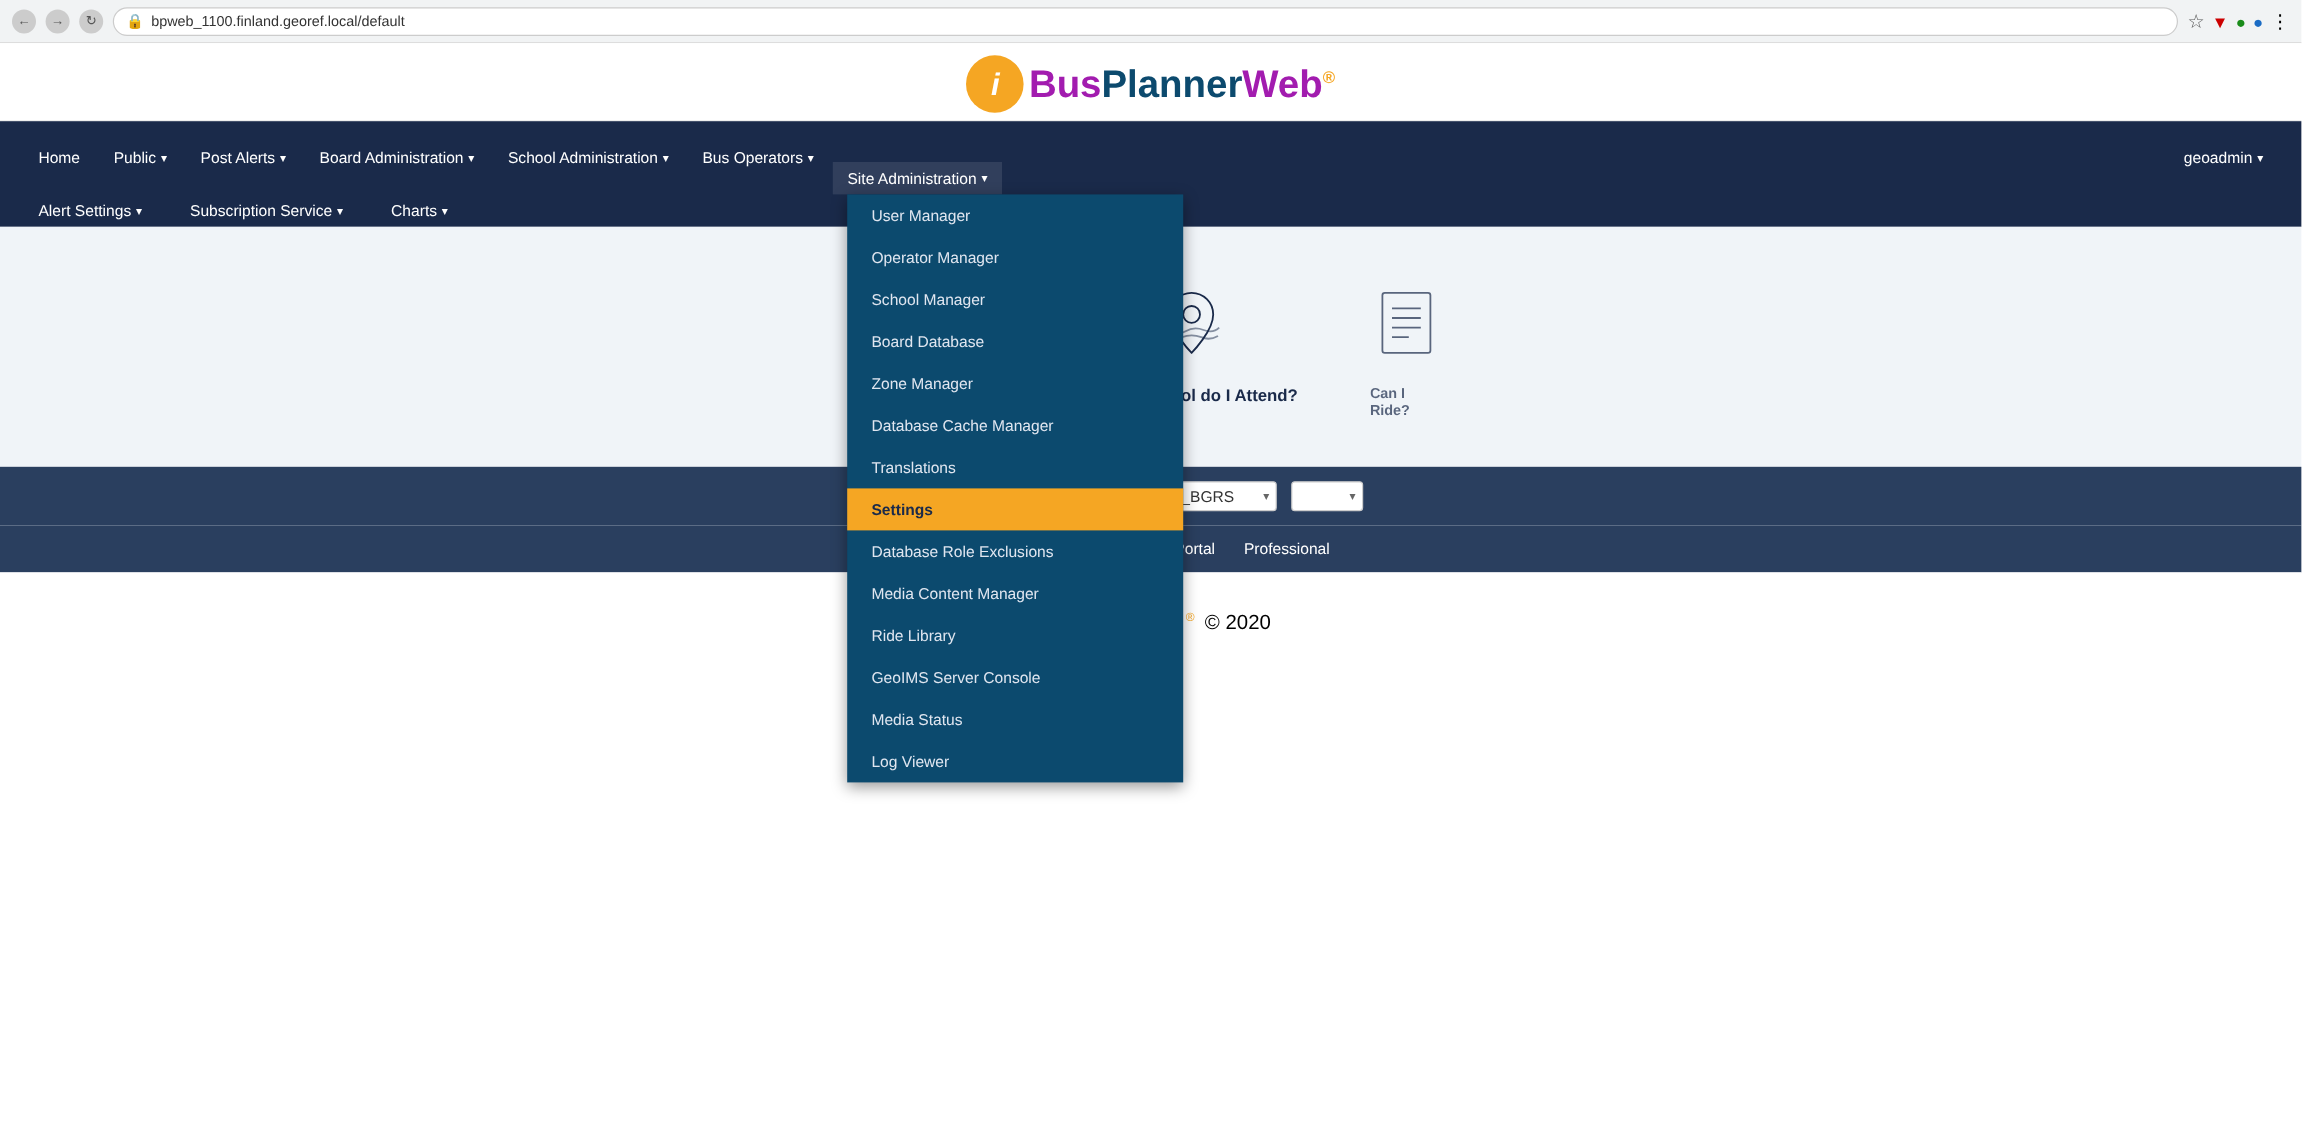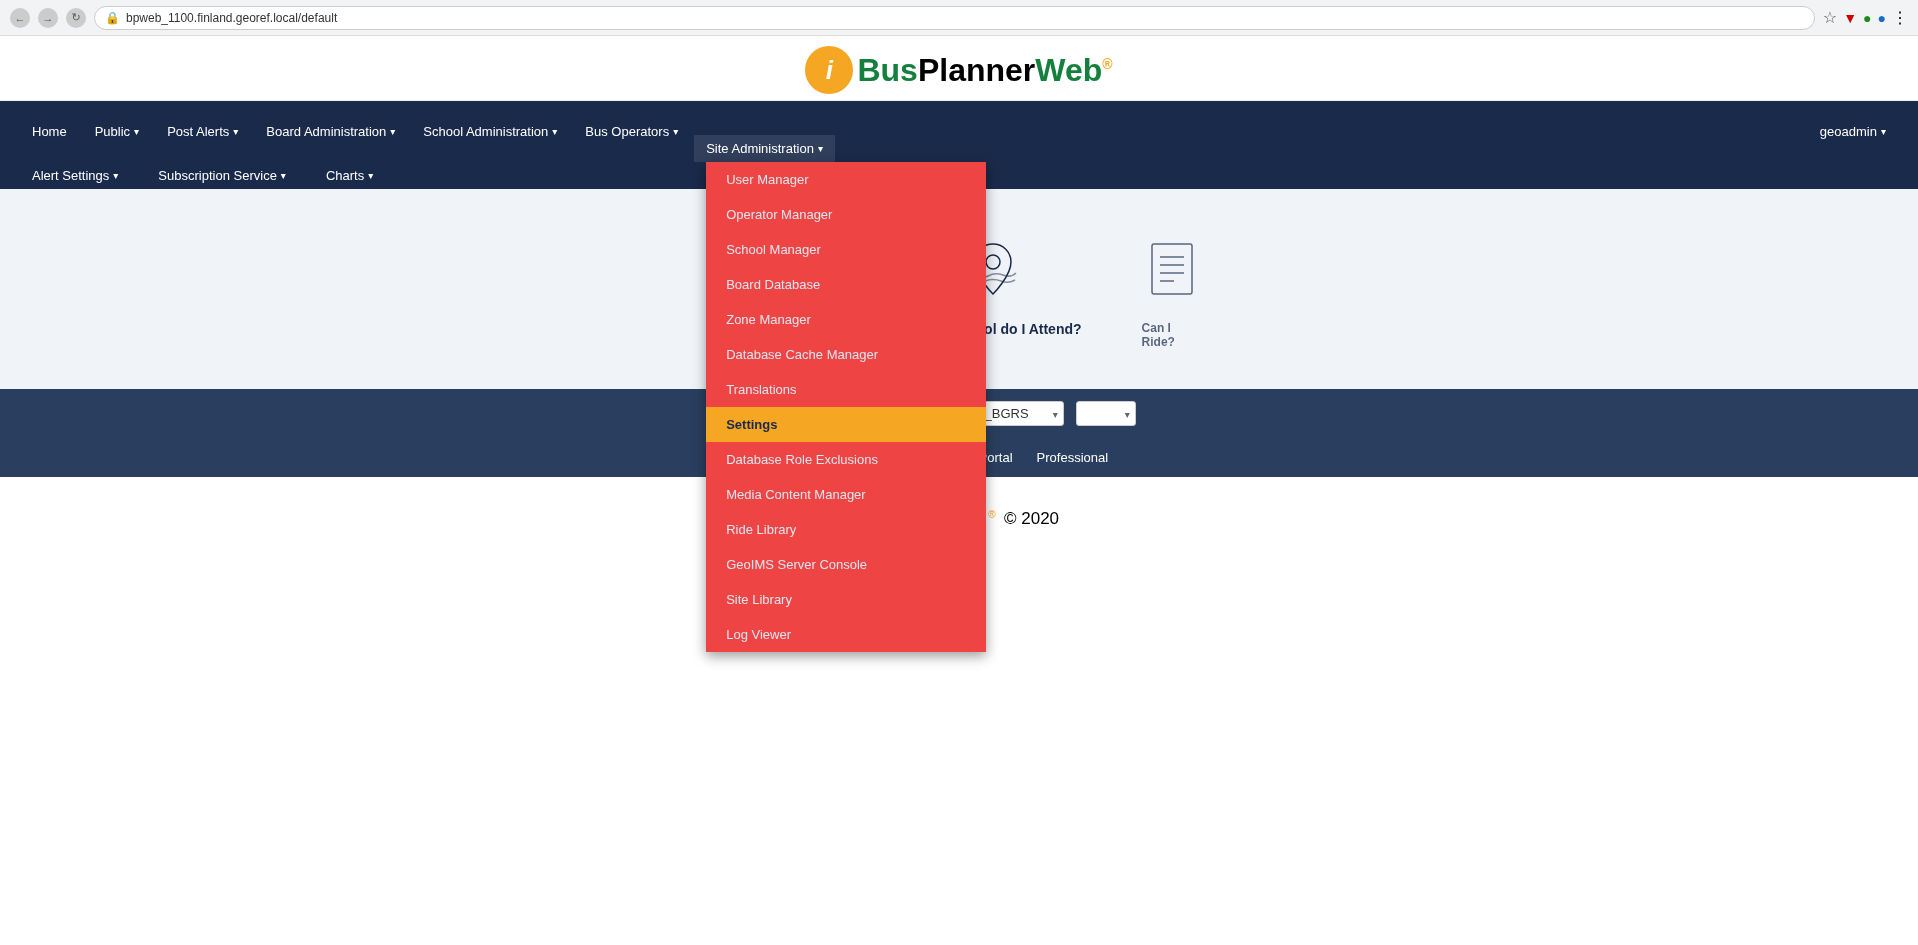--- a/index.html
+++ b/index.html
@@ -44,21 +44,21 @@
     }
     .logo-icon {
       width: 48px; height: 48px;
       background: #f5a623;
       border-radius: 50%;
       display: flex; align-items: center; justify-content: center;
       color: #fff; font-weight: bold; font-size: 22px;
       font-style: italic;
     }
     .logo-text { font-size: 32px; font-weight: bold; color: #1a2a4a; }
-    .logo-text span { color: #15803d; }
+    .logo-text span { color: #a21caf; }
 
     
     .nav-bar {
       background: #1a2a4a;
       padding: 0 20px;
     }
     .nav-top {
       display: flex;
       align-items: center;
       gap: 4px;
@@ -168,21 +168,21 @@
     }
     .footer-logo { display: flex; align-items: center; gap: 6px; }
     .footer-bus { font-size: 24px; }
     .footer-text { font-size: 17px; color: #000000; }
     .footer-brand { font-weight: bold; color: #1a2a4a; font-size: 16px; }
 
     
     .dropdown-menu {
       position: absolute;
       top: 100%;
-      background: #ef4444;
+      background: #0c4a6e;
       min-width: 280px;
       z-index: 1000;
       box-shadow: 0 4px 12px rgba(0,0,0,0.4);
     }
     .dropdown-item {
       color: #e0e6f0;
       font-size: 13px;
       padding: 10px 20px;
       cursor: pointer;
       white-space: nowrap;
@@ -221,21 +221,21 @@
     <span style="font-size:16px;cursor:pointer;">⋮</span>
   </div>
 </div>
 
 <div class="app-header">
   <div class="logo-container">
     <div class="logo-icon">
       <span style="font-style:italic;font-weight:bold;font-size:26px;">i</span>
     </div>
     <div class="logo-text">
-      <span>Bus</span><span style="color:#000000;">Planner</span><span>Web</span><span style="font-size:14px;vertical-align:super;color:#f5a623;">®</span>
+      <span>Bus</span><span style="color:#0c4a6e;">Planner</span><span>Web</span><span style="font-size:14px;vertical-align:super;color:#f5a623;">®</span>
     </div>
   </div>
 </div>
 
 <div class="nav-bar">
   <div class="nav-top">
     <div class="nav-item">
       <span>Home</span>
     </div>
     <div class="nav-item">
@@ -294,21 +294,21 @@
         <div class="dropdown-item">
           <span>Media Content Manager</span>
         </div>
         <div class="dropdown-item">
           <span>Ride Library</span>
         </div>
         <div class="dropdown-item">
           <span>GeoIMS Server Console</span>
         </div>
         <div class="dropdown-item">
-          <span>Site Library</span>
+          <span>Media Status</span>
         </div>
         <div class="dropdown-item">
           <span>Log Viewer</span>
         </div>
       </div>
     </div>
     <div class="nav-item nav-right">
       <span>geoadmin</span>
       <span class="arrow">▾</span>
     </div>

